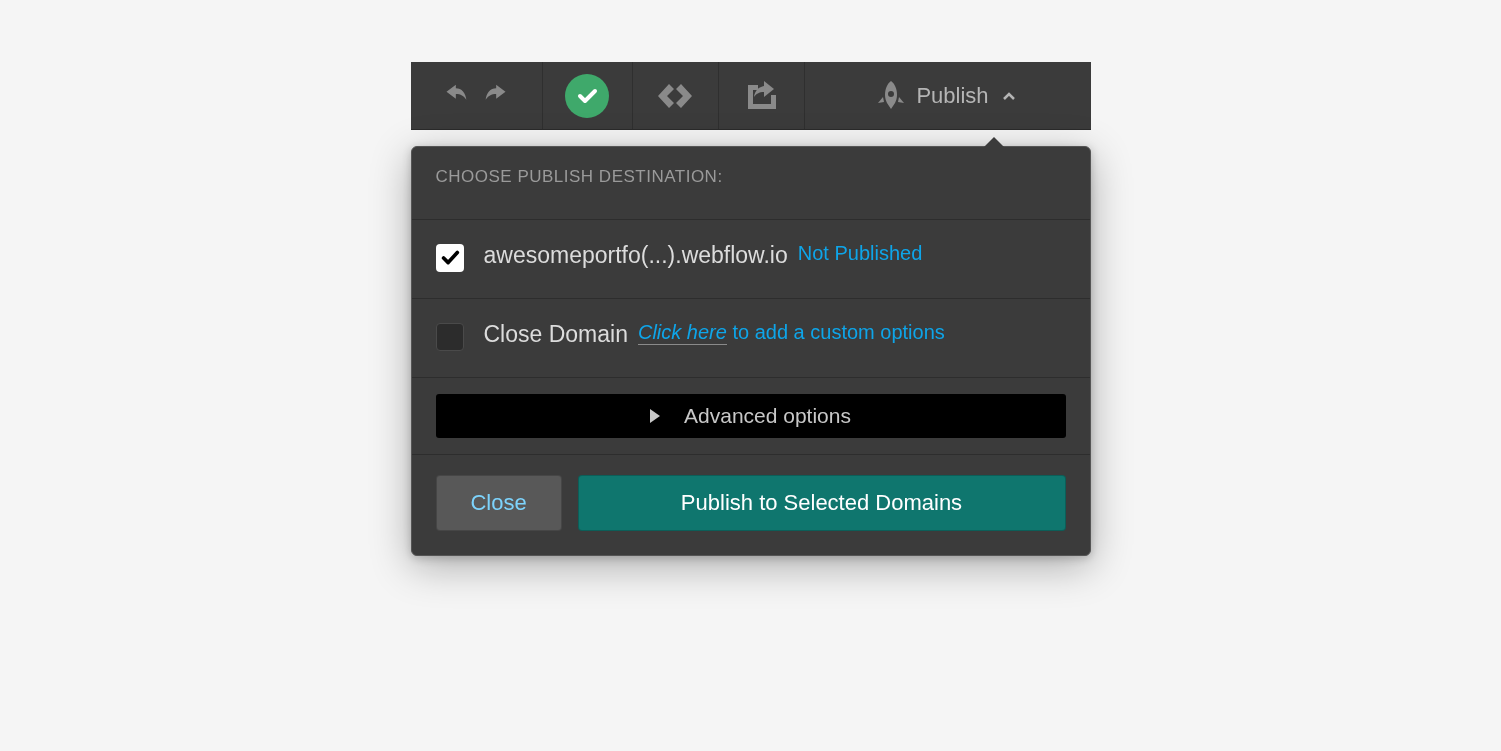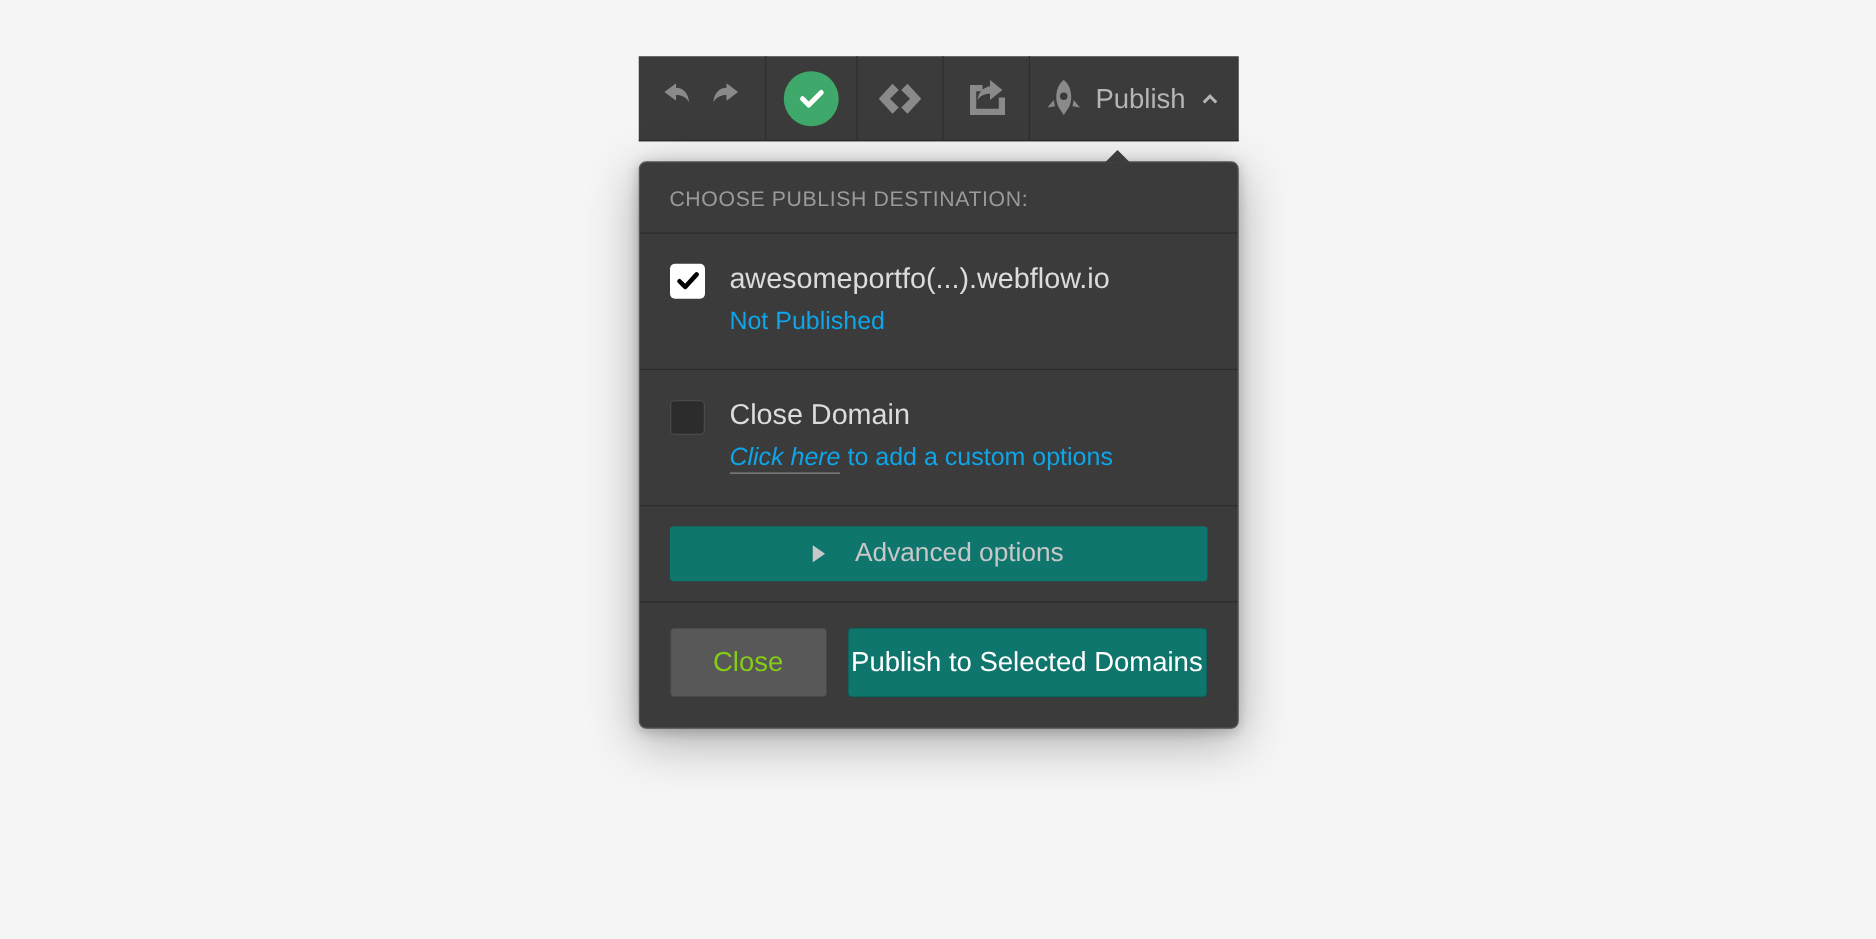--- a/index.html
+++ b/index.html
@@ -6,22 +6,22 @@
   body {
     width: 1501px;
     height: 751px;
     background: #f5f5f5;
     font-family: -apple-system, BlinkMacSystemFont, "Segoe UI", Arial, sans-serif;
     display: flex;
     align-items: flex-start;
     justify-content: center;
   }
   .stage {
-    margin-top: 45px;
-    width: 480px;
+    margin-top: 62px;
+    width: 680px;
     position: relative;
   }
   .toolbar {
     height: 68px;
     background: #3b3b3b;
     display: flex;
     align-items: stretch;
     border-bottom: 1px solid #2a2a2a;
   }
   .tb-cell {
@@ -68,21 +68,21 @@
     content: "";
     position: absolute;
     top: -10px;
     right: 86px;
     width: 0; height: 0;
     border-left: 10px solid transparent;
     border-right: 10px solid transparent;
     border-bottom: 10px solid #3b3b3b;
   }
   .popup-header {
-    padding: 20px 24px 16px;
+    padding: 20px 24px 32px;
     font-size: 17px;
     letter-spacing: 0.5px;
     color: #9a9a9a;
     border-bottom: 1px solid #2d2d2d;
   }
   .domain-row {
     display: flex;
     align-items: flex-start;
     gap: 20px;
     padding: 22px 24px 26px;
@@ -93,32 +93,32 @@
     border-radius: 4px;
     flex-shrink: 0;
     display: flex;
     align-items: center;
     justify-content: center;
     margin-top: 2px;
     cursor: pointer;
   }
   .checkbox.checked { background: #fff; }
   .checkbox.unchecked { background: #2c2c2c; border: 1px solid #4a4a4a; }
-  .domain-text { display: flex; flex-direction: column; gap: 10px; }
+  .domain-text { display: flex; flex-direction: row; gap: 10px; }
   .domain-title { font-size: 23px; color: #dcdcdc; }
   .domain-sub   { font-size: 20px; color: #0ea5e9; }
   .click-here   { border-bottom: 1px solid #8a8a8a; padding-bottom: 1px; cursor: pointer; font-style: italic; }
   .adv-row {
     padding: 16px 24px;
     border-bottom: 1px solid #2d2d2d;
   }
   .adv-btn {
     width: 100%;
     height: 44px;
-    background: #0f766e;
+    background: #000000;
     color: #c8c8c8;
     font-size: 21px;
     display: flex;
     align-items: center;
     justify-content: center;
     gap: 24px;
     border-radius: 3px;
     cursor: pointer;
   }
   .footer-row {
@@ -129,21 +129,21 @@
   .btn {
     height: 56px;
     border-radius: 4px;
     display: flex;
     align-items: center;
     justify-content: center;
     font-size: 22px;
     cursor: pointer;
     border: 1px solid rgba(0,0,0,0.2);
   }
-  .btn-close   { width: 126px; background: #585858; color: #84cc16; }
+  .btn-close   { width: 126px; background: #585858; color: #7dd3fc; }
   .btn-publish { flex: 1;     background: #0f766e; color: #fff; }
 </style>
 </head>
 <body>
 
 <div class="stage">
 
   <div class="toolbar">
     <div class="tb-cell undo-redo">
       <span>

